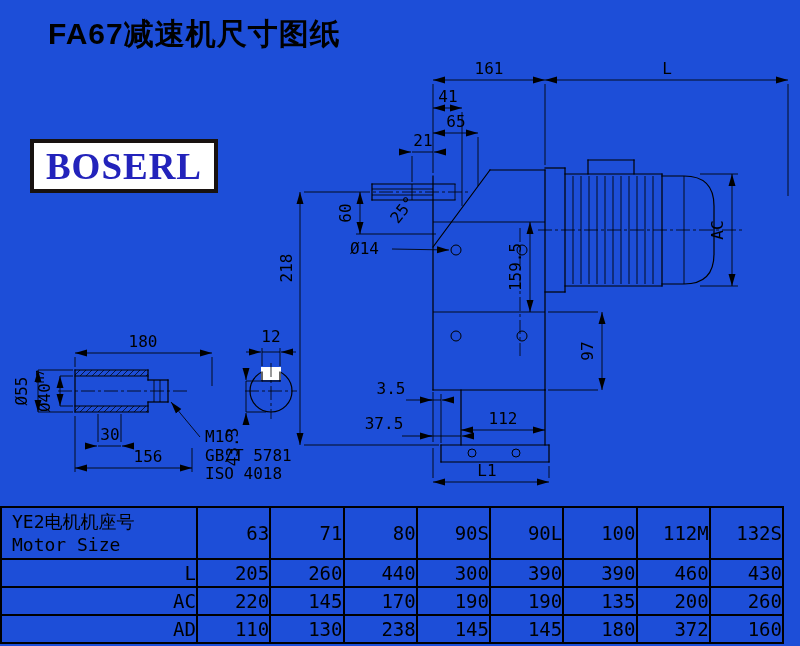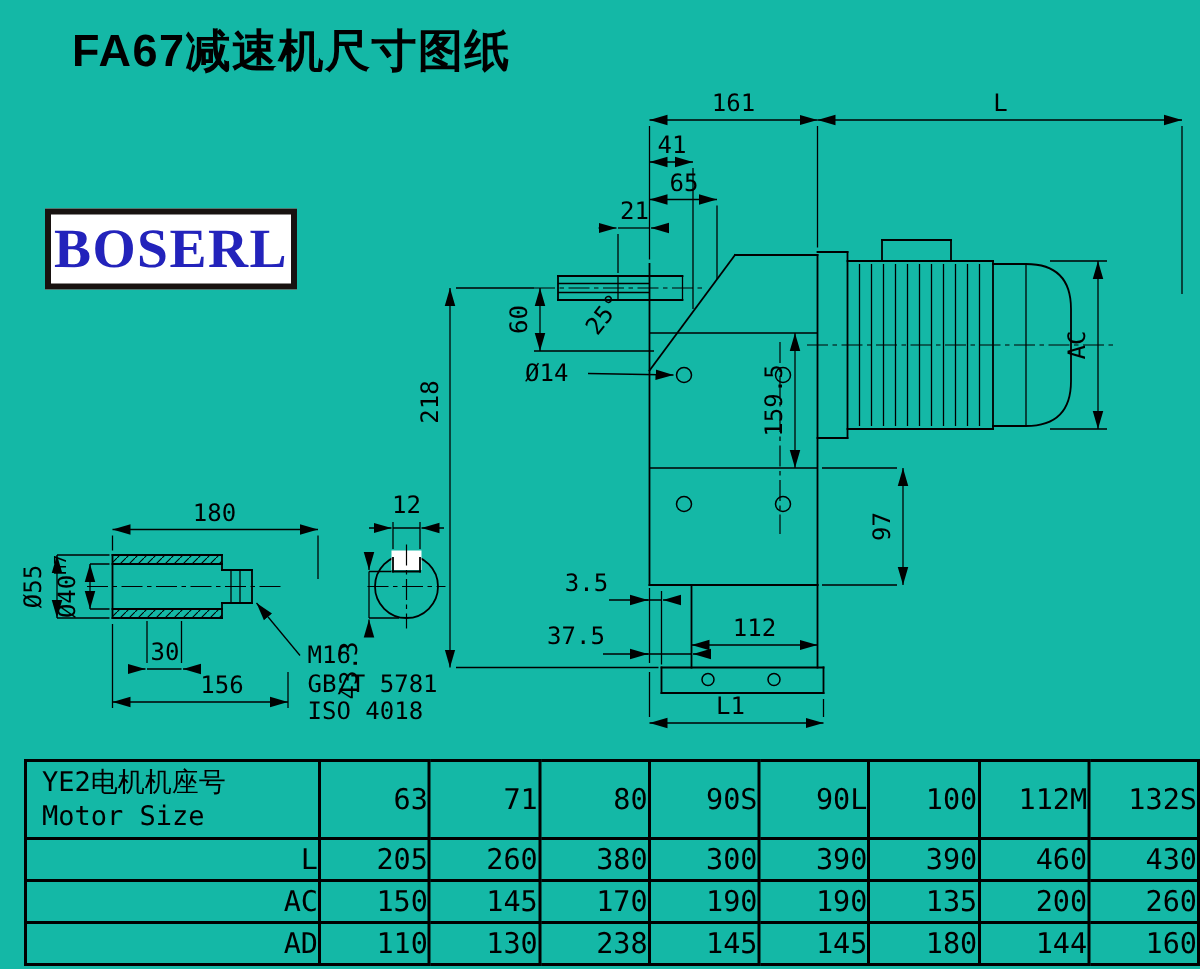--- a/index.html
+++ b/index.html
@@ -1,32 +1,32 @@
 <!DOCTYPE html>
 <html><head>
 <meta charset="utf-8">
 <style>
   * { margin:0; padding:0; box-sizing:border-box; }
   html,body { background:#fff; }
   body { font-family:"Liberation Sans", sans-serif; }
-  .page { position:relative; width:800px; height:646px; background:#14b8a6; overflow:hidden; }
+  .page { position:relative; width:800px; height:646px; background:#1d4ed8; overflow:hidden; }
   .title { position:absolute; left:48px; top:14px; font-size:30px; font-weight:bold; color:#000;
            letter-spacing:1px; font-family:"Liberation Sans", sans-serif; }
-  .logo { position:absolute; left:30px; top:139px; width:168px; height:54px; border:4px solid #181210;
+  .logo { position:absolute; left:30px; top:139px; width:188px; height:54px; border:4px solid #181210;
           display:flex; align-items:center; justify-content:center; background:#fff; }
   .logo span { font-family:"Liberation Serif", serif; font-weight:bold; font-size:37px;
                color:#2323bb; letter-spacing:1px; }
   svg.drawing { position:absolute; left:0; top:0; }
   .ln { stroke:#000; stroke-width:1.2; fill:none; stroke-linecap:square; }
   .tn { stroke:#000; stroke-width:0.85; fill:none; }
   .cl { stroke:#000; stroke-width:0.8; fill:none; stroke-dasharray:14 3 3 3; }
   .hole { stroke:#000; stroke-width:1; fill:none; }
   .dt { font-family:"DejaVu Sans Mono", monospace; font-size:16px; fill:#000; text-anchor:middle; }
   .ds { text-anchor:start; }
-  table.dims { position:absolute; left:16px; top:506px; width:784px; border-collapse:collapse;
+  table.dims { position:absolute; left:0; top:506px; width:784px; border-collapse:collapse;
                table-layout:fixed; font-family:"DejaVu Sans Mono", monospace; font-size:19px; color:#000; }
   table.dims td { border:2px solid #000; text-align:right; vertical-align:middle; height:28px; padding:0; }
   table.dims tr.hdr td { height:52px; }
   table.dims td.hd { text-align:left; padding-left:10px; line-height:1.3; font-size:18px; }
 </style>
 </head>
 <body>
 
 <div class="page">
 
@@ -311,45 +311,45 @@
         <td>90S</td>
         <td>90L</td>
         <td>100</td>
         <td>112M</td>
         <td>132S</td>
       </tr>
       <tr>
         <td>L</td>
         <td>205</td>
         <td>260</td>
-        <td>380</td>
+        <td>440</td>
         <td>300</td>
         <td>390</td>
         <td>390</td>
         <td>460</td>
         <td>430</td>
       </tr>
       <tr>
         <td>AC</td>
-        <td>150</td>
+        <td>220</td>
         <td>145</td>
         <td>170</td>
         <td>190</td>
         <td>190</td>
         <td>135</td>
         <td>200</td>
         <td>260</td>
       </tr>
       <tr>
         <td>AD</td>
         <td>110</td>
         <td>130</td>
         <td>238</td>
         <td>145</td>
         <td>145</td>
         <td>180</td>
-        <td>144</td>
+        <td>372</td>
         <td>160</td>
       </tr>
     </tbody>
   </table>
 
 </div>
 
 </body></html>

